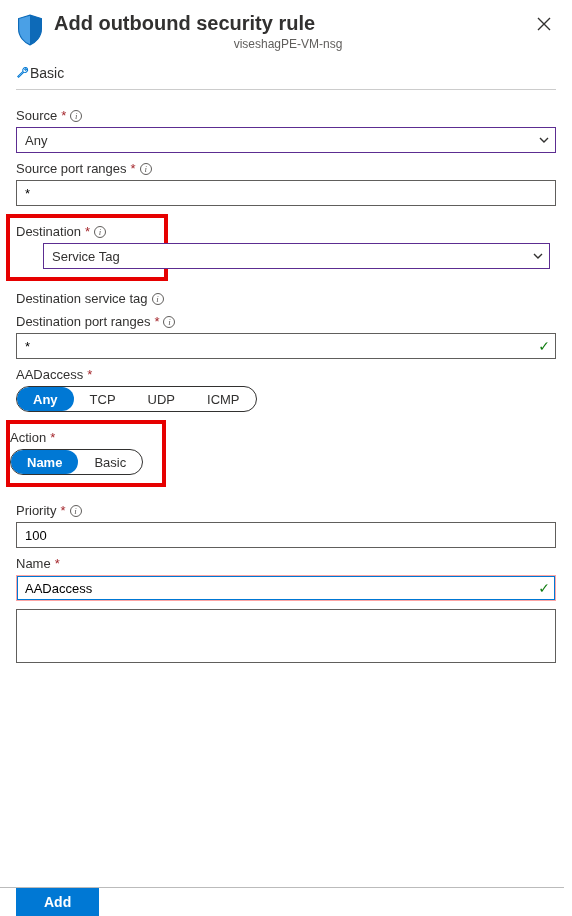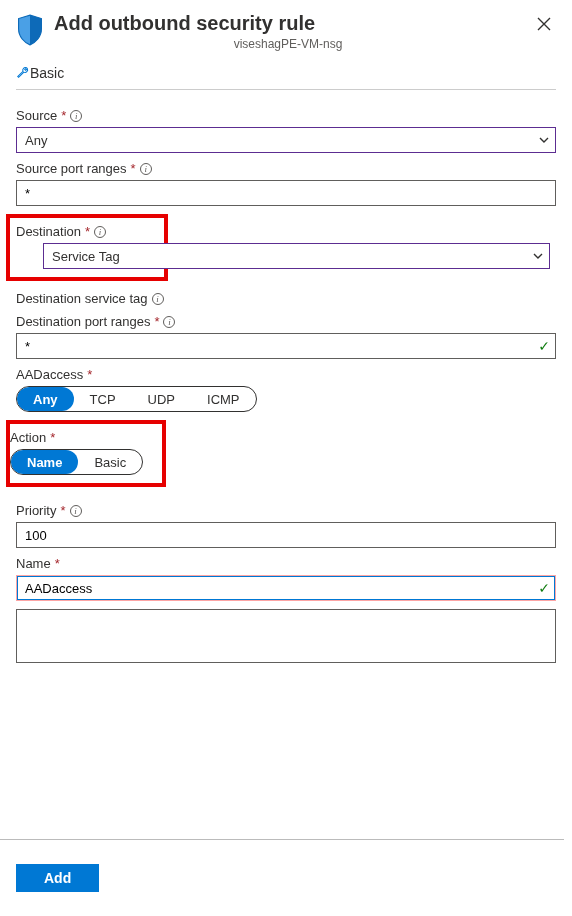--- a/index.html
+++ b/index.html
@@ -25,21 +25,21 @@
   .select.purple { border-color: #5c2d91; }
   .chev { position: absolute; right: 6px; top: 50%; transform: translateY(-50%); pointer-events: none; }
   .input { width: 100%; height: 26px; border: 1px solid #605e5c; background: #fff; font-size: 13px; padding: 0 24px 0 8px; outline: none; }
   .input.valid { border-color: #605e5c; }
   .check { position: absolute; right: 6px; top: 50%; transform: translateY(-50%); color: #107c10; font-size: 14px; pointer-events: none; }
   .input-focused { border: 1px solid #fca5a5; box-shadow: inset 0 0 0 1px #0078d4; }
   .textarea { width: 100%; height: 54px; border: 1px solid #605e5c; background: #fff; font-size: 13px; padding: 6px 8px; resize: none; outline: none; }
   .seg-group { display: inline-flex; border: 1px solid #323130; border-radius: 14px; height: 26px; overflow: hidden; align-items: center; }
   .seg { padding: 0 16px; font-size: 13px; height: 100%; display: flex; align-items: center; cursor: pointer; }
   .seg.active { background: #0078d4; color: #fff; font-weight: 600; border-radius: 12px; }
-  .footer { position: absolute; left: 0; right: 8px; bottom: 0; border-top: 1px solid #bbb; padding: 24px 16px; background: #fff; }
+  .footer { position: absolute; left: 0; right: 8px; bottom: 0; border-top: 1px solid #bbb; padding: 0 16px; background: #fff; }
   .add-btn { background: #0078d4; color: #fff; border: none; height: 28px; padding: 0 28px; font-size: 14px; font-weight: 600; cursor: pointer; }
   
   .field.hl .select-wrap { width: 534px; padding-left: 27px; }
 </style>
 </head>
 <body>
 
 <div class="panel">
   <div class="header">
     <svg class="shield-icon" viewBox="0 0 24 28">

